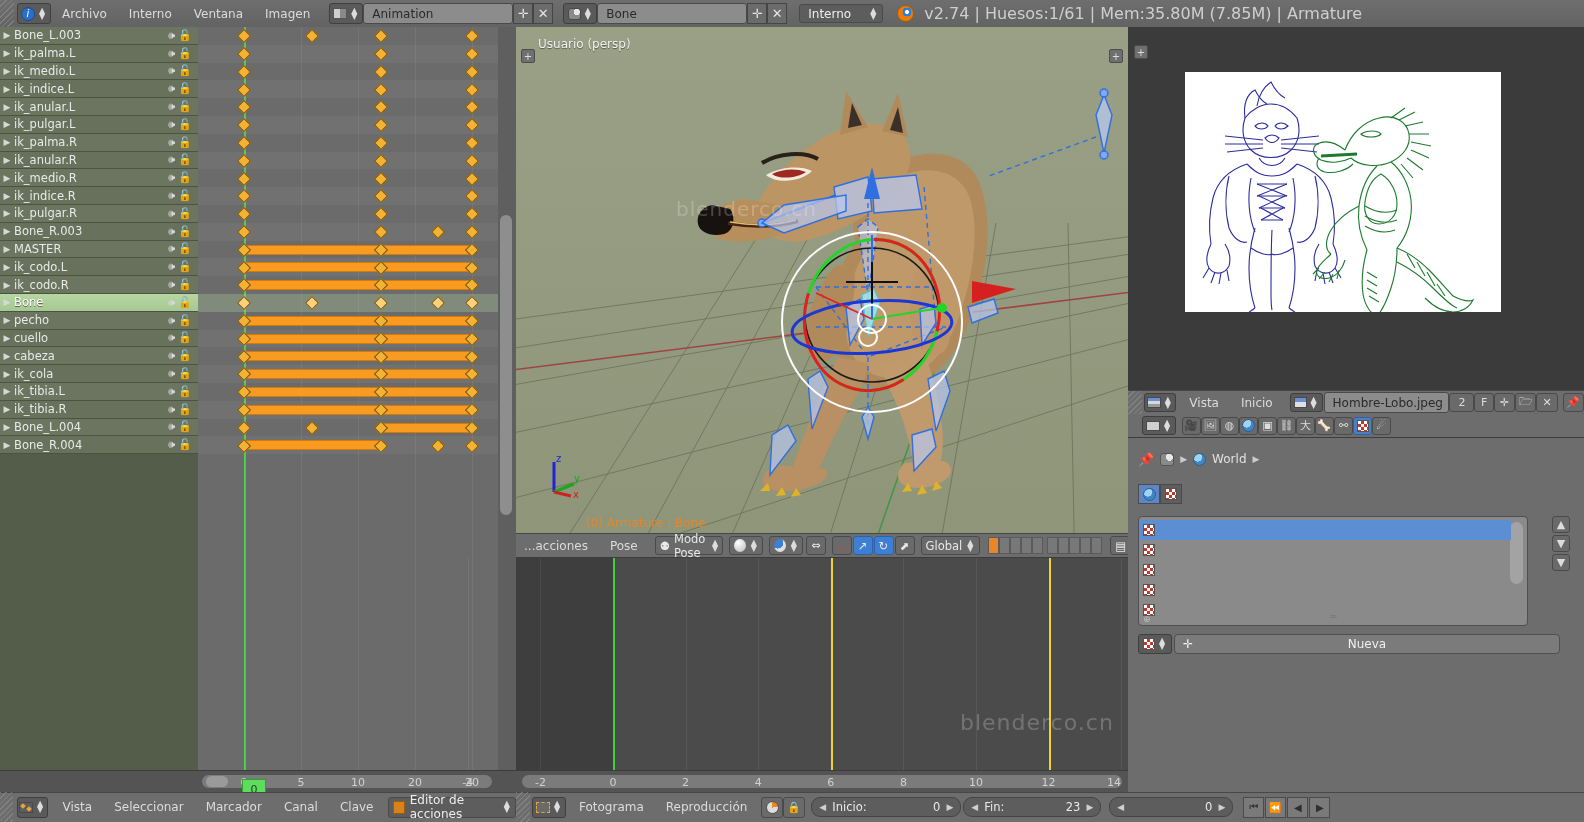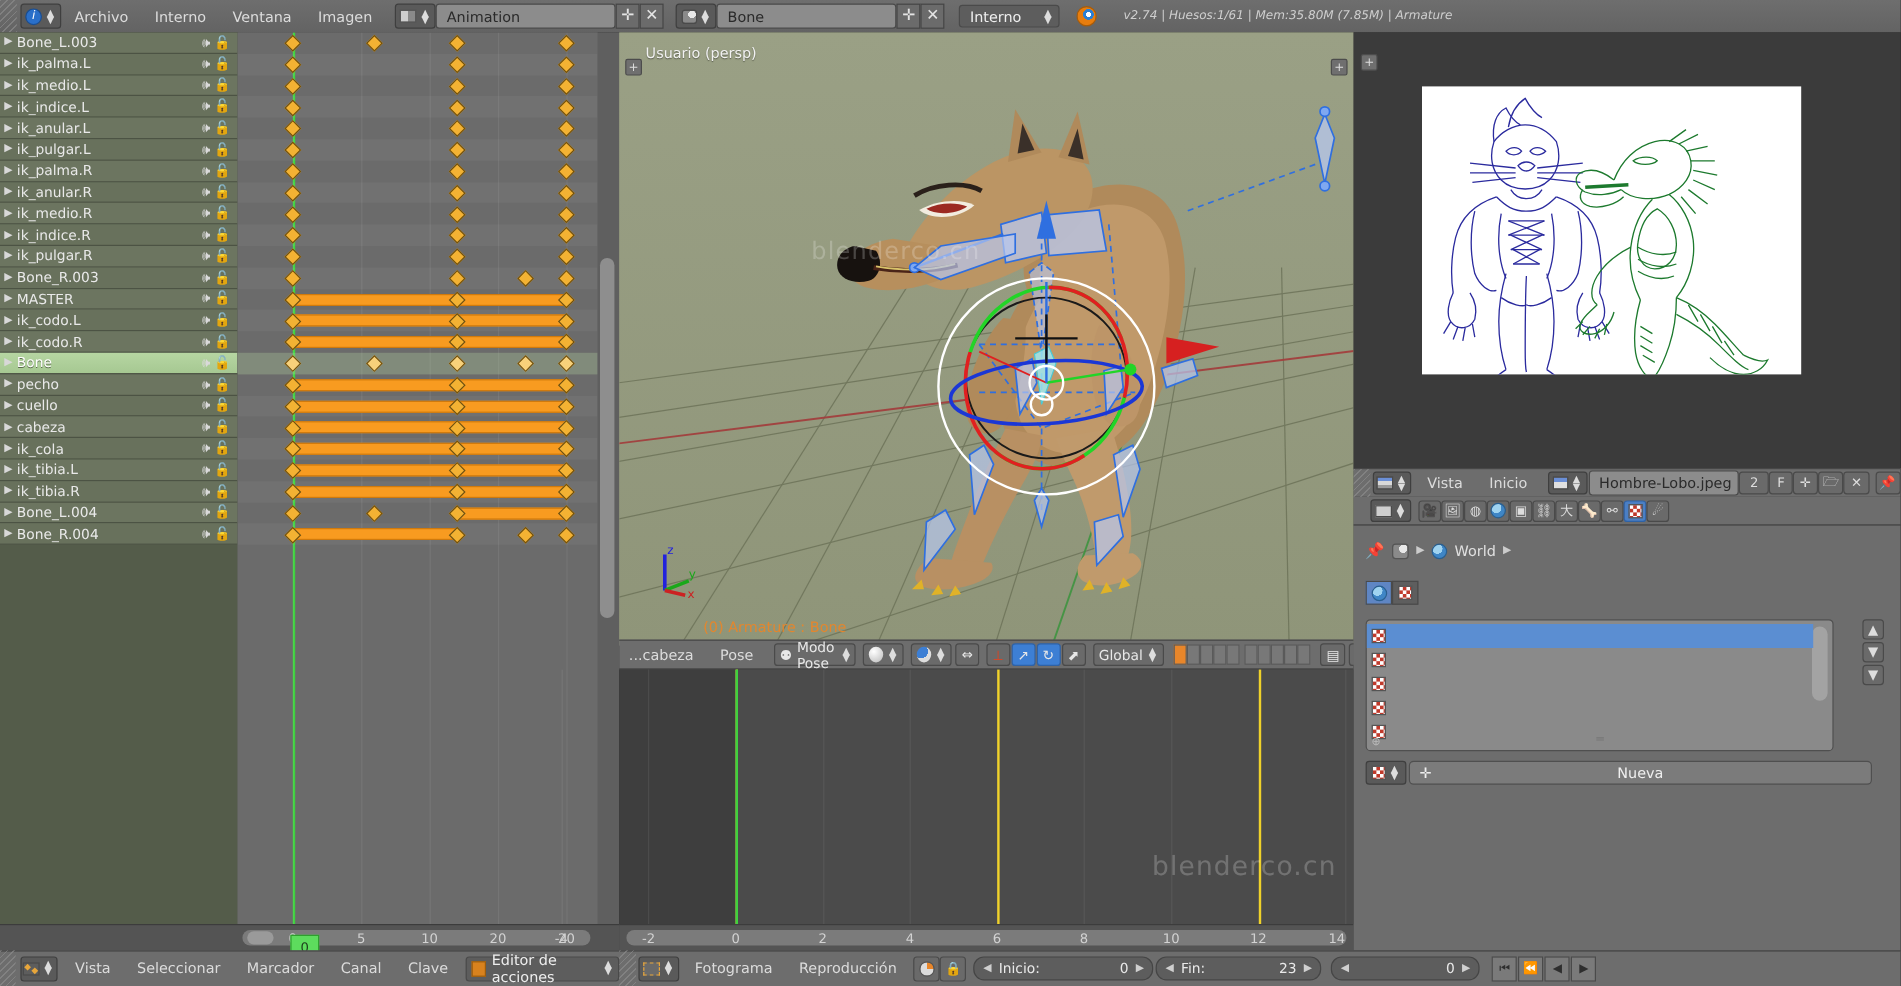--- a/index.html
+++ b/index.html
@@ -21,21 +21,21 @@
   .corner { width:14px; height:27px; background:
      repeating-linear-gradient(135deg,#8a8a8a 0 1px,transparent 1px 4px); opacity:.7; }
   .editorsel { width:34px; height:21px; margin-left:3px; background:#5a5a5a; border:1px solid #3f3f3f;
      border-radius:3px; display:flex; align-items:center; justify-content:center; gap:2px; }
   .bluecircle { width:14px; height:14px; border-radius:50%; background:#2a6fc9; border:1px solid #1b4d8f;
      color:#fff; font-size:10px; display:flex; align-items:center; justify-content:center; font-style:italic; }
   .scrfield { height:21px; width:150px; background:#8c8c8c; border:1px solid #4a4a4a; border-radius:3px;
      display:flex; align-items:center; padding-left:8px; color:#2a2a2a; font-size:12px; }
   .plusx { width:20px; height:21px; background:#6b6b6b; border:1px solid #454545;
       display:flex; align-items:center; justify-content:center; color:#e4e4e4; font-size:13px; }
-  .verinfo { color:#cfcfcf; font-size:10px; margin-left:22px; white-space:nowrap;font-style:italic; }
+  .verinfo { color:#cfcfcf; font-size:16px; margin-left:10px; white-space:nowrap; }
   .blendlogo { width:17px; height:17px; border-radius:50%;
      background:radial-gradient(circle at 60% 40%, #ffffff 0 16%, #2b7fd4 17% 34%, #e87d0d 36% 100%);
      border:1px solid #a95c08; margin-left:14px; }
 
   
   #dope { position:absolute; left:0; top:27px; width:516px; height:765px; background:#5f5f5f; }
   #chanlist { position:absolute; left:0; top:0; width:198px; height:743px; background:#545c4a; overflow:hidden; }
   .chrow { height:17.8px; display:flex; align-items:center; position:relative;
       border-bottom:1px solid #4c5344; background:#6c7560; }
   .chrow.alt { background:#68715c; }
@@ -687,21 +687,21 @@
       <text x="16" y="12" fill="#2222dd" font-size="10" font-family="DejaVu Sans">z</text>
       <line x1="14" y1="42" x2="34" y2="34" stroke="#1aa81a" stroke-width="3"></line>
       <text x="34" y="32" fill="#1aa81a" font-size="10" font-family="DejaVu Sans">y</text>
       <line x1="14" y1="42" x2="31" y2="46" stroke="#cc2222" stroke-width="3"></line>
       <text x="33" y="48" fill="#cc2222" font-size="10" font-family="DejaVu Sans">x</text>
     </svg>
     <div class="wmark" style="left:160px;top:170px;font-size:20px;">blenderco.cn</div>
   </div>
 
   <div id="v3dhdr">
-    <div class="menu" style="padding-left:8px;">...cabeza</div>
+    <div class="menu" style="padding-left:8px;">...acciones</div>
     <div class="menu">Pose</div>
 
     <div class="hbtn" style="margin-left:6px;width:98px;justify-content:space-between;">
       <span style="display:flex;align-items:center;gap:4px;">
         <span style="color:#e8e8e8;">⚉</span>
         <span>Modo Pose</span>
       </span>
       <span class="spin">
           <i>▲</i>
           <i>▼</i>

